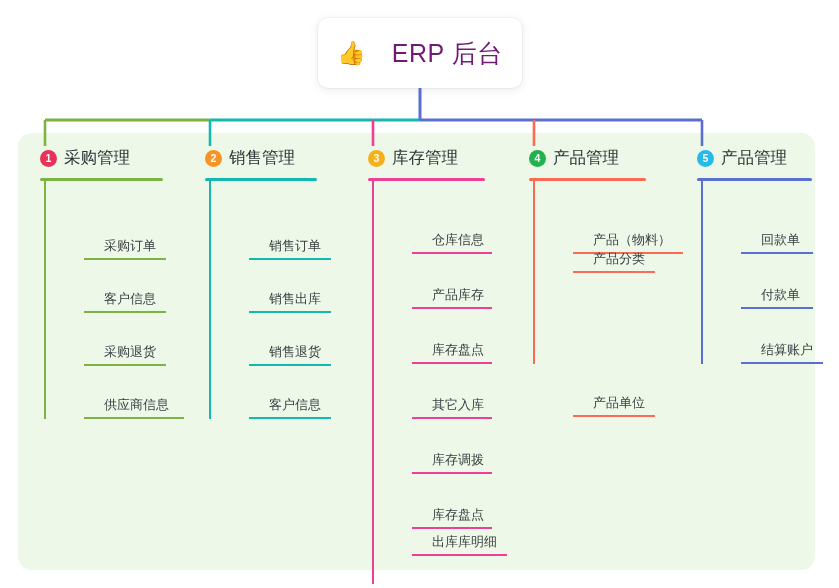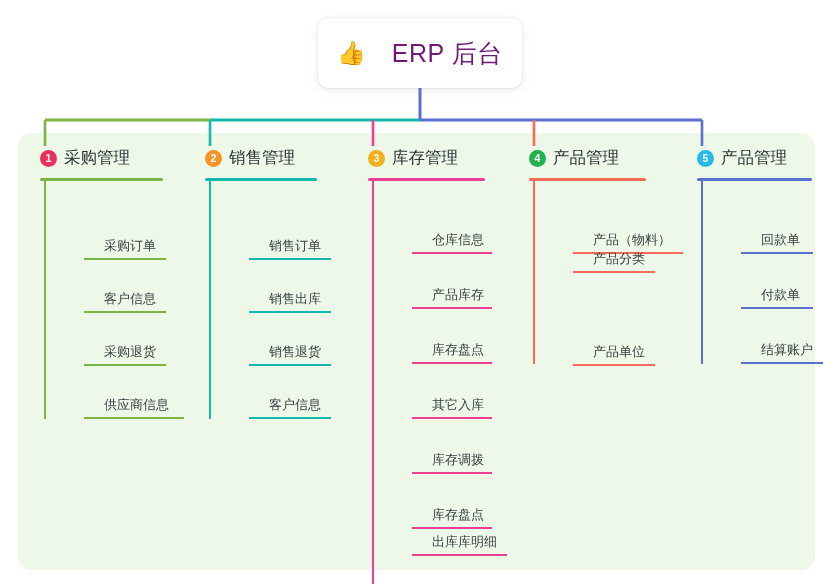--- a/index.html
+++ b/index.html
@@ -181,21 +181,21 @@
         <div class="items">
           <div class="spine" style="left: 4px; height: 183px; background: rgb(250, 106, 85);"></div>
           <div class="item" style="left: 4px; top: 0px; height: 73px; width: 110px; text-align: center;">
             <span class="item-label">产品（物料）</span>
             <div class="item-rule" style="width: 110px; background: rgb(250, 106, 85);"></div>
           </div>
           <div class="item" style="left: 4px; top: 0px; height: 92px; width: 82px;">
             <span class="item-label">产品分类</span>
             <div class="item-rule" style="width: 82px; background: rgb(250, 106, 85);"></div>
           </div>
-          <div class="item" style="left: 4px; top: 0px; height: 185px; width: 82px;">
+          <div class="item" style="left: 4px; top: 0px; height: 236px; width: 82px;">
             <span class="item-label">产品单位</span>
             <div class="item-rule" style="width: 82px; background: rgb(250, 106, 85);"></div>
           </div>
         </div>
       </div>
       <div class="col" style="left: 697px;">
         <div class="col-head">
           <span class="badge" style="background: rgb(38, 186, 234);">5</span>
           <span class="head-label">产品管理</span>
         </div>

